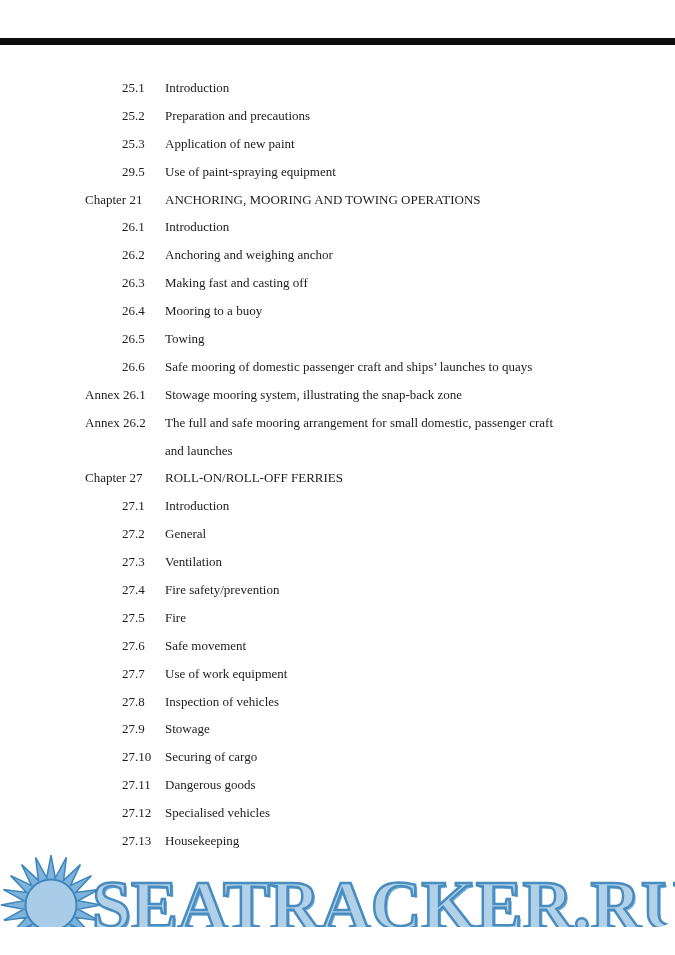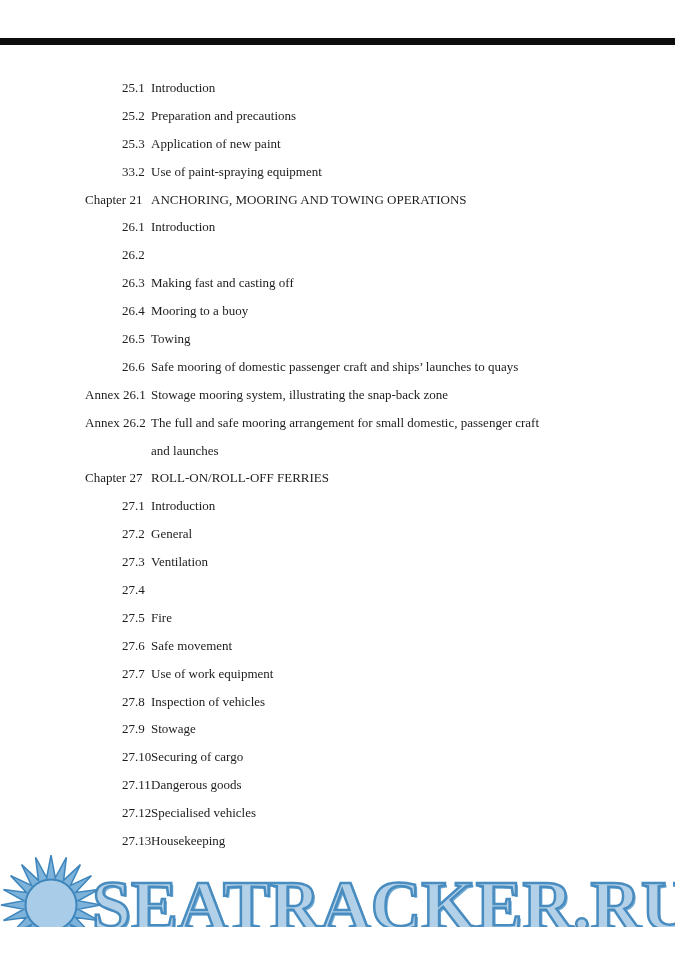--- a/index.html
+++ b/index.html
@@ -4,20 +4,21 @@
 <style>
   html, body { margin: 0; padding: 0; background: #ffffff; }
   .page {
     position: relative;
     width: 675px;
     height: 927px;
     background: #ffffff;
     font-family: "Liberation Serif", "DejaVu Serif", serif;
     color: #1c1c1c;
     overflow: hidden;
+    border-radius: 17px;
   }
   .scan-bar {
     position: absolute;
     top: 38px;
     left: 0;
     width: 675px;
     height: 7px;
     background: #0d0d0d;
   }
   .toc {
@@ -36,21 +37,21 @@
   .toc-row .col-num {
     position: absolute;
     left: 122px;
   }
   .toc-row.chapter .col-num,
   .toc-row.annex .col-num {
     left: 85px;
   }
   .toc-row .col-title {
     position: absolute;
-    left: 151px;
+    left: 165px;
   }
   .watermark {
     position: absolute;
     left: 0;
     top: 856px;
     width: 675px;
     height: 99px;
     display: flex;
     align-items: center;
   }
@@ -91,33 +92,34 @@
       </div>
       <div class="toc-row sub">
         <span class="col-num">25.2</span>
         <span class="col-title">Preparation and precautions</span>
       </div>
       <div class="toc-row sub">
         <span class="col-num">25.3</span>
         <span class="col-title">Application of new paint</span>
       </div>
       <div class="toc-row sub">
-        <span class="col-num">33.2</span>
+        <span class="col-num">29.5</span>
         <span class="col-title">Use of paint-spraying equipment</span>
       </div>
       <div class="toc-row chapter">
         <span class="col-num">Chapter 21</span>
         <span class="col-title">ANCHORING, MOORING AND TOWING OPERATIONS</span>
       </div>
       <div class="toc-row sub">
         <span class="col-num">26.1</span>
         <span class="col-title">Introduction</span>
       </div>
       <div class="toc-row sub">
         <span class="col-num">26.2</span>
+        <span class="col-title">Anchoring and weighing anchor</span>
       </div>
       <div class="toc-row sub">
         <span class="col-num">26.3</span>
         <span class="col-title">Making fast and casting off</span>
       </div>
       <div class="toc-row sub">
         <span class="col-num">26.4</span>
         <span class="col-title">Mooring to a buoy</span>
       </div>
       <div class="toc-row sub">
@@ -151,20 +153,21 @@
       <div class="toc-row sub">
         <span class="col-num">27.2</span>
         <span class="col-title">General</span>
       </div>
       <div class="toc-row sub">
         <span class="col-num">27.3</span>
         <span class="col-title">Ventilation</span>
       </div>
       <div class="toc-row sub">
         <span class="col-num">27.4</span>
+        <span class="col-title">Fire safety/prevention</span>
       </div>
       <div class="toc-row sub">
         <span class="col-num">27.5</span>
         <span class="col-title">Fire</span>
       </div>
       <div class="toc-row sub">
         <span class="col-num">27.6</span>
         <span class="col-title">Safe movement</span>
       </div>
       <div class="toc-row sub">

